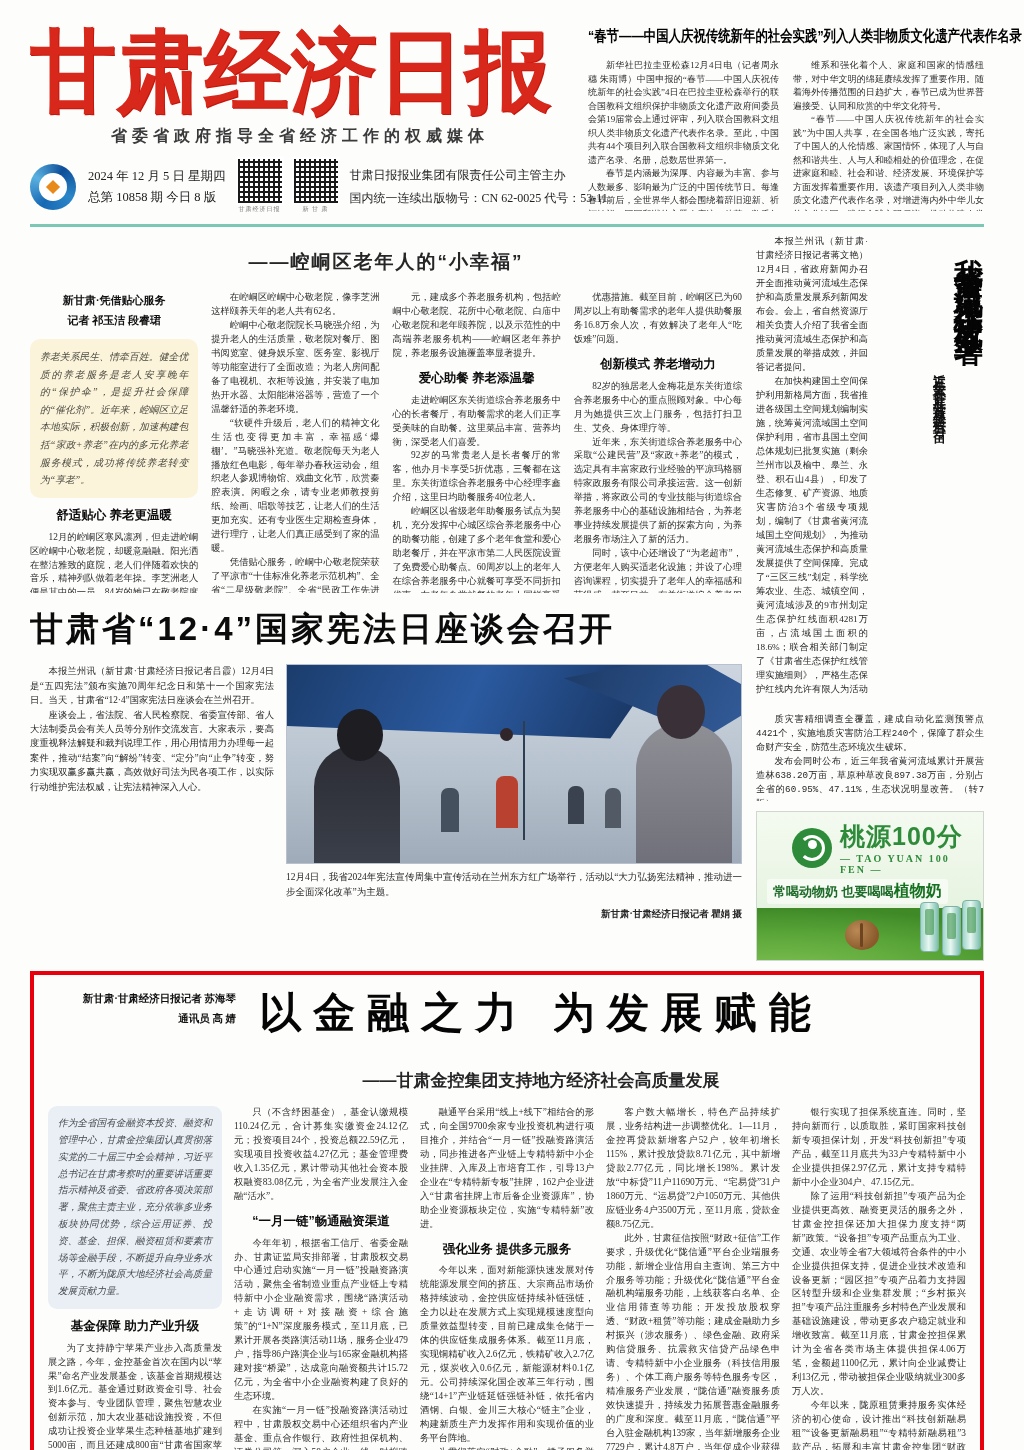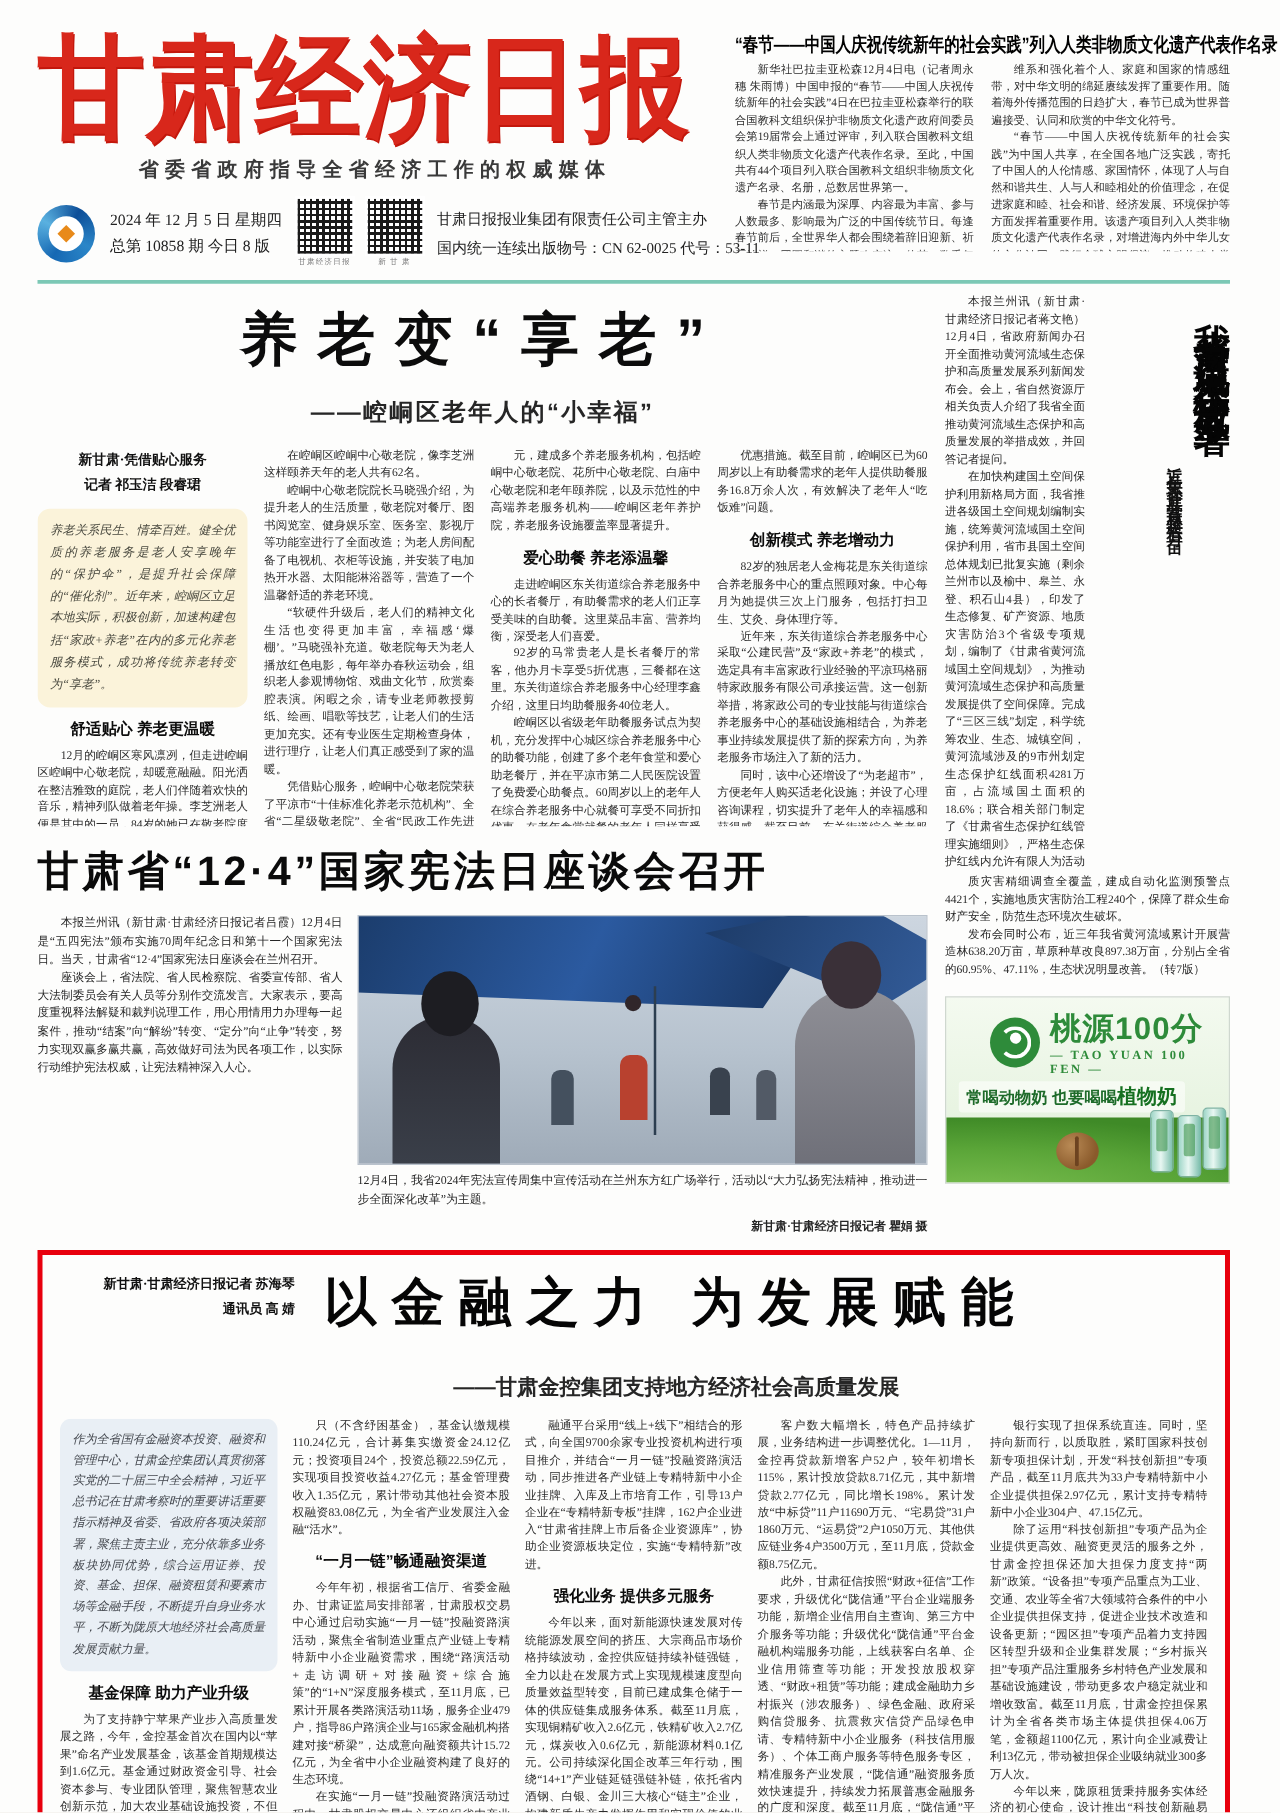--- a/index.html
+++ b/index.html
@@ -26,21 +26,21 @@
       repeating-linear-gradient(0deg,#1a1a1a 0 2px,transparent 2px 5px),
       repeating-linear-gradient(90deg,#1a1a1a 0 2px,#fff 2px 5px);
       outline:2px solid #fff;position:relative;}
   .qrwrap{display:flex;flex-direction:column;align-items:center;gap:2px;}
   .qrcap{font-size:6px;color:#777;letter-spacing:1px;white-space:nowrap;}
   .pubblk{font-size:12px;line-height:1.9;color:#222;white-space:nowrap;}
   
   .hart{flex:1;min-width:0;}
   .hart-title{font-weight:bold;font-size:15.5px;white-space:nowrap;color:#000;
               transform:scaleX(.8);transform-origin:left;width:125%;letter-spacing:0;}
-  .hart-cols{display:flex;gap:14px;margin-top:2px;height:152px;overflow:hidden;}
+  .hart-cols{display:flex;gap:14px;margin-top:12px;height:152px;overflow:hidden;}
   .hart-col{flex:1;font-size:9px;line-height:1.5;text-align:justify;color:#2e2e2e;}
   .jp p{margin:0;text-indent:2em;}
   .teal{border:none;border-top:3px solid #7cc8b5;margin:10px 0 0 0;}
   
   .band2{display:flex;gap:14px;margin-top:8px;}
   .lzone{width:712px;flex:0 0 712px;}
   .rzone{flex:1;min-width:0;}
   .eh{font-family:"Liberation Sans",sans-serif;font-weight:bold;text-align:center;}
   .elder-head{font-size:46px;letter-spacing:16px;color:#0c0c0c;margin-top:6px;}
   .elder-sub{font-size:19px;letter-spacing:2px;margin-top:14px;}
@@ -72,21 +72,21 @@
   .caption{font-size:9.5px;line-height:1.6;margin-top:6px;text-align:justify;}
   .cap-credit{text-align:right;font-weight:bold;}
   
   .yr-top{display:flex;gap:20px;height:462px;overflow:hidden;}
   .yr-text{flex:1;font-size:9.2px;line-height:1.52;text-align:justify;min-width:0;}
   .yr-headcol{flex:0 0 96px;display:flex;justify-content:flex-end;gap:4px;}
   .yr-sub{writing-mode:vertical-rl;font-family:"Liberation Sans",sans-serif;font-weight:bold;
           font-size:13px;letter-spacing:4px;margin-top:128px;color:#111;}
   .yr-head{writing-mode:vertical-rl;font-family:"Liberation Sans",sans-serif;font-weight:900;
            font-size:29px;letter-spacing:6px;color:#050505;line-height:1.1;}
-  .yr-bottom{font-size:9.2px;line-height:1.52;text-align:justify;margin-top:2px;height:88px;overflow:hidden;}
+  .yr-bottom{font-size:9.2px;line-height:1.52;text-align:justify;margin-top:16px;height:88px;overflow:hidden;font-family:Liberation Mono, monospace;}
   
   .ad{margin-top:10px;height:148px;border:1px solid #cfd8cf;position:relative;overflow:hidden;
       background:linear-gradient(180deg,#f4faf0 0%,#e8f4e2 60%,#d9ecd0 100%);}
   .ad-top{display:flex;align-items:center;gap:8px;padding:8px 10px 0 10px;margin-left:25px;}
   .ad-logo{width:40px;height:40px;border-radius:50%;background:#2e8b3a;position:relative;flex:0 0 40px;}
   .ad-logo:before{content:"";position:absolute;inset:7px;border:3px solid #fff;border-radius:50%;
                   border-left-color:transparent;}
   .ad-logo:after{content:"";position:absolute;left:16px;top:12px;width:9px;height:9px;border-radius:50%;background:#fff;}
   .ad-brand{color:#2e8b3a;font-weight:900;font-size:25px;font-family:"Liberation Sans",sans-serif;letter-spacing:1px;}
   .ad-en{color:#2e8b3a;font-weight:bold;font-size:10px;letter-spacing:2px;}
@@ -160,21 +160,20 @@
           </div>
       </div>
     </div>
   </div>
   <hr class="teal">
 
   <div class="band2">
     <div class="lzone">
 
       <div>
-        <div class="eh elder-head">养老变“享老”</div>
         <div class="eh elder-sub">——崆峒区老年人的“小幸福”</div>
         <div class="cols4">
           <div class="col">
             <div class="byline">新甘肃·凭借贴心服务</div>
             <div class="byline">记者 祁玉洁 段睿珺</div>
             <div class="introbox">养老关系民生、情牵百姓。健全优质的养老服务是老人安享晚年的“保护伞”，是提升社会保障的“催化剂”。近年来，崆峒区立足本地实际，积极创新，加速构建包括“家政+养老”在内的多元化养老服务模式，成功将传统养老转变为“享老”。</div>
             <div class="subhead">舒适贴心 养老更温暖</div>
             <div class="jp">
                 <p>12月的崆峒区寒风凛冽，但走进崆峒区崆峒中心敬老院，却暖意融融。阳光洒在整洁雅致的庭院，老人们伴随着欢快的音乐，精神列队做着老年操。李芝洲老人便是其中的一员，84岁的她已在敬老院度过了15个春秋，这里早已成为她的第二个家。</p>
               </div>

